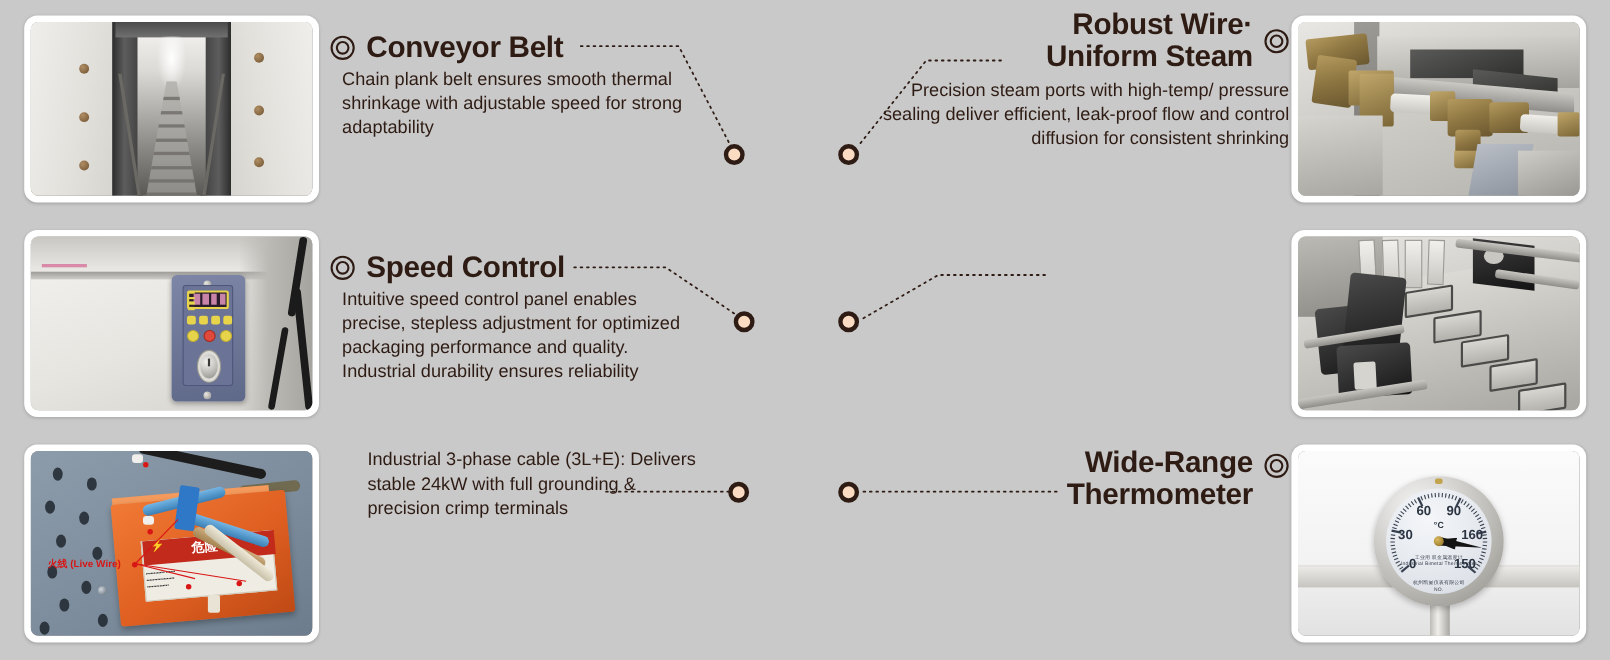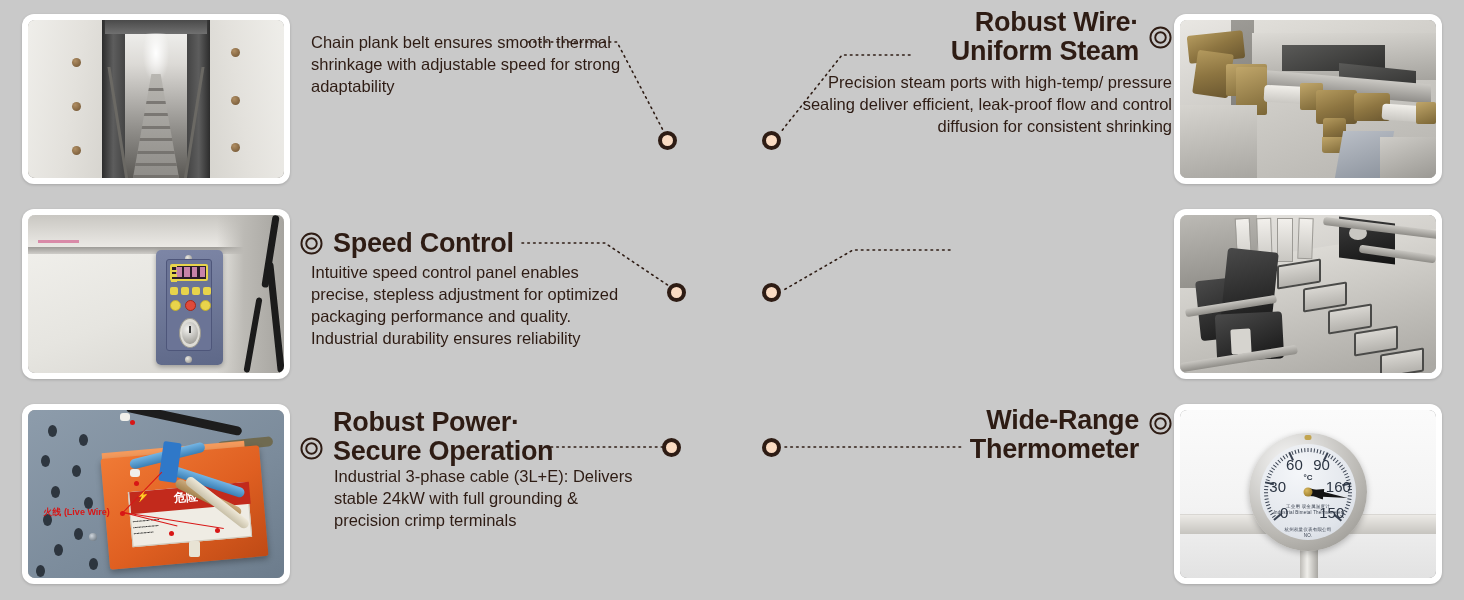--- a/index.html
+++ b/index.html
@@ -137,21 +137,21 @@
   .tm-case { left:50%; top:49%; transform:translate(-50%,-50%);
     width:118px; height:118px; border-radius:50%;
     background:radial-gradient(circle at 34% 26%,#f7f7f7,#b9b7b2 62%,#8d8b86 100%);
     box-shadow:0 2px 6px rgba(0,0,0,.25); }
   .tm-face { left:50%; top:50%; transform:translate(-50%,-50%);
     width:96px; height:96px; border-radius:50%;
     background:radial-gradient(circle at 40% 30%,#f4f6f9,#e0e4ea 70%,#ccd2da 100%); }
   .tm-tick { position:absolute; left:50%; top:50%; width:1px; height:44px;
     transform-origin:50% 44px; }
   .tm-tick i { display:block; width:1px; background:#384150; }
-  .tm-num { position:absolute; font-size:15px; font-weight:normal; color:#2b3442;
+  .tm-num { position:absolute; font-size:12px; font-weight:bold; color:#2b3442;
     transform:translate(-50%,-50%); }
   .tm-needle { position:absolute; left:50%; top:50%; height:0; width:0;
     border-top:4px solid transparent; border-bottom:4px solid transparent;
     border-right:40px solid #141414; transform-origin:100% 50%;
     margin-left:-40px; margin-top:-4px; }
   .tm-tail { position:absolute; left:50%; top:50%; width:16px; height:11px;
     background:#141414; transform:translate(0,-50%);
     clip-path: polygon(0 35%,100% 0,100% 100%,0 65%); }
   .tm-hub { position:absolute; left:50%; top:50%; width:9px; height:9px;
     border-radius:50%; background:radial-gradient(circle at 35% 33%,#d9b85e,#8a6c1f);
@@ -215,20 +215,29 @@
       <div class="pl tun-bolt" style="left:17%;top:24%"></div>
       <div class="pl tun-bolt" style="left:17%;top:52%"></div>
       <div class="pl tun-bolt" style="left:17%;top:80%"></div>
       <div class="pl tun-bolt" style="right:17%;top:18%"></div>
       <div class="pl tun-bolt" style="right:17%;top:48%"></div>
       <div class="pl tun-bolt" style="right:17%;top:78%"></div>
     </div>
   </div>
 
   <div class="block" style="left:300px;top:28px;width:330px;">
+    <div class="head-row">
+      <span class="ring">
+        <svg viewBox="0 0 24 24" width="23" height="23">
+          <circle cx="12" cy="12" r="10.5" fill="none" stroke="#2e1c14" stroke-width="2"></circle>
+          <circle cx="12" cy="12" r="5.5" fill="none" stroke="#2e1c14" stroke-width="2"></circle>
+        </svg>
+      </span>
+      <span class="title">Conveyor Belt</span>
+    </div>
     <div class="desc" style="margin-left:11px;">Chain plank belt ensures smooth thermal shrinkage with adjustable speed for strong adaptability</div>
   </div>
 
   <svg class="conn" style="left:0;top:0;width:1464px;height:600px;">
     <path d="M 528 42 L 617 42 L 665 134"></path>
   </svg>
   <div class="node" style="left:658px;top:131px;"></div>
 
   <div class="block" style="left:800px;top:8px;width:372px;">
     <div class="head-row right">
@@ -458,32 +467,20 @@
       <div class="pl eb-line" style="left:37%;top:61%;width:40%;transform:rotate(9deg);"></div>
       <div class="pl eb-line" style="left:37%;top:61%;width:22%;transform:rotate(-46deg);"></div>
       <div class="pl eb-red" style="left:6%;top:57%;">
         <span>火线</span>
         <span>(Live Wire)</span>
       </div>
     </div>
   </div>
 
   <div class="block" style="left:300px;top:408px;width:340px;">
-    <div class="head-row">
-      <span class="ring" style="margin-top:22px;">
-        <svg viewBox="0 0 24 24" width="23" height="23">
-          <circle cx="12" cy="12" r="10.5" fill="none" stroke="#2e1c14" stroke-width="2"></circle>
-          <circle cx="12" cy="12" r="5.5" fill="none" stroke="#2e1c14" stroke-width="2"></circle>
-        </svg>
-      </span>
-      <span class="title two">
-        <span>Robust Power·</span><br>
-        <span>Secure Operation</span>
-      </span>
-    </div>
     <div class="desc" style="margin-left:34px;margin-top:0px;">Industrial 3-phase cable (3L+E): Delivers stable 24kW with full grounding &amp; precision crimp terminals</div>
   </div>
 
   <svg class="conn" style="left:0;top:0;width:1464px;height:600px;">
     <path d="M 551 447 L 665 447"></path>
   </svg>
   <div class="node" style="left:662px;top:438px;"></div>
 
   <div class="block" style="left:800px;top:406px;width:372px;">
     <div class="head-row right">

